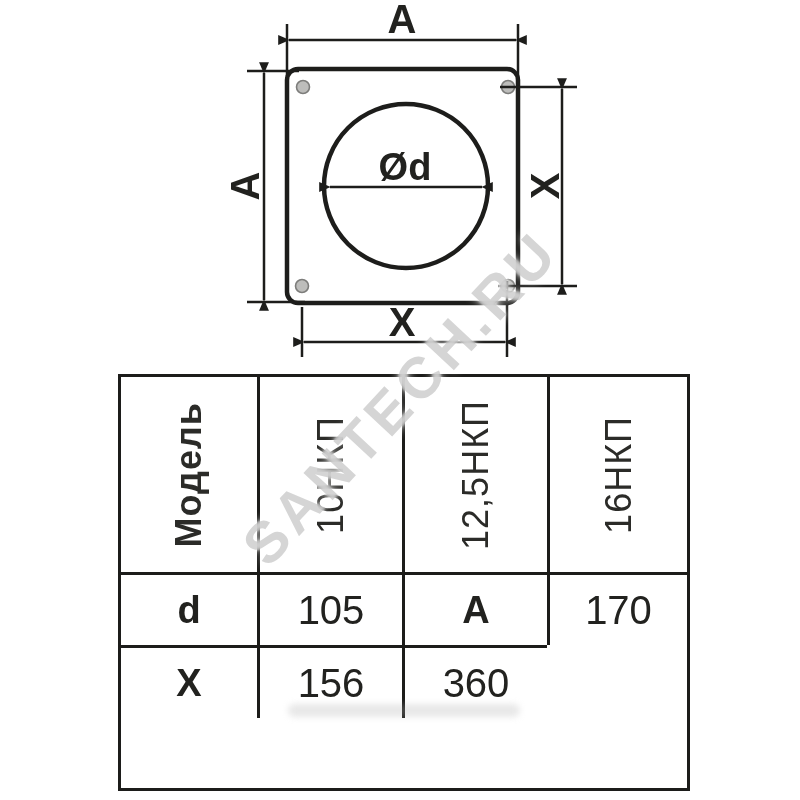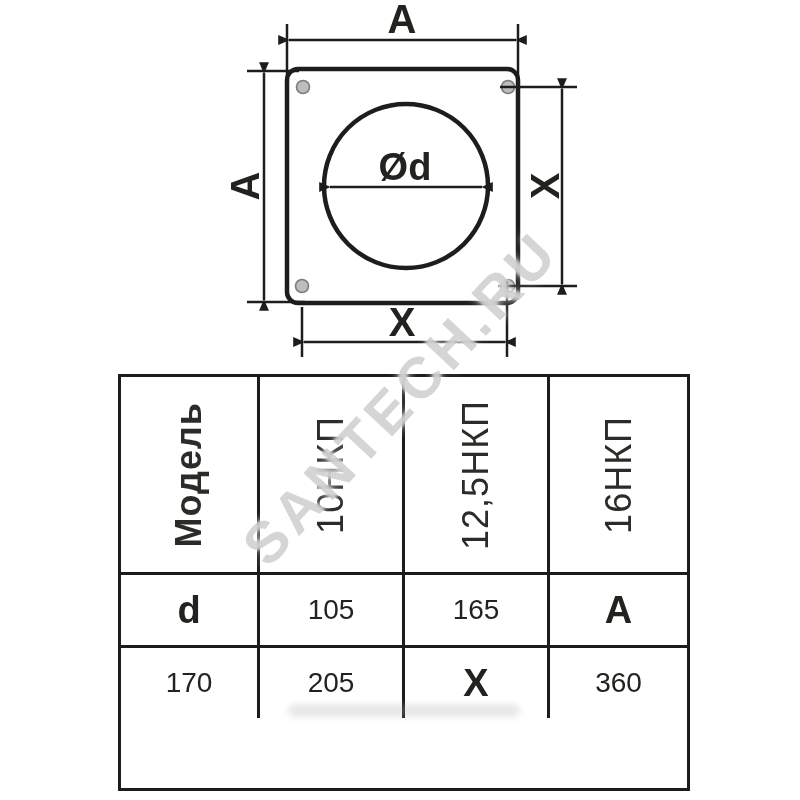--- a/index.html
+++ b/index.html
@@ -24,21 +24,21 @@
     overflow:hidden;
   }
   .cell:not(:nth-child(4n+1)){border-left:3px solid #1c1c1a;}
   .cell:nth-child(n+5){border-top:3px solid #1c1c1a;}
   .vtext{
     writing-mode:vertical-rl;transform:rotate(180deg);
     font-size:36px;letter-spacing:1px;color:#2b2b28;white-space:nowrap;
   }
   .model-head{font-weight:600;}
   .rowlab{font-size:38px;font-weight:600;color:#22221f;}
-  .val{font-size:28px;font-weight:400;color:#22221f;}
+  .val{font-size:40px;font-weight:400;color:#22221f;}
 
   
   .watermark{
     position:absolute;left:400px;top:398px;z-index:5;
     transform:translate(-50%,-50%) rotate(-47deg);
     font-size:58px;font-weight:700;letter-spacing:5px;white-space:nowrap;
     color:rgba(156,156,156,0.42);
     text-shadow:0 0 10px rgba(255,255,255,0.95),0 0 3px rgba(255,255,255,0.85);
     pointer-events:none;
   }
@@ -119,36 +119,33 @@
     <div class="cell">
       <span class="vtext">16НКП</span>
     </div>
 
     <div class="cell">
       <span class="rowlab">d</span>
     </div>
     <div class="cell">
       <span class="val">105</span>
     </div>
-    <div class="cell">
-      <span class="val">165</span>
-    </div>
 
     <div class="cell">
       <span class="rowlab">A</span>
     </div>
     <div class="cell">
       <span class="val">170</span>
     </div>
-    <div class="cell">
-      <span class="val">205</span>
-    </div>
 
     <div class="cell">
       <span class="rowlab">X</span>
+    </div>
+    <div class="cell">
+      <span class="val">156</span>
     </div>
     <div class="cell">
       <span class="val">360</span>
     </div>
   </div>
 
   <div class="smudge"></div>
 
   <div class="watermark">SANTECH.RU</div>
 

